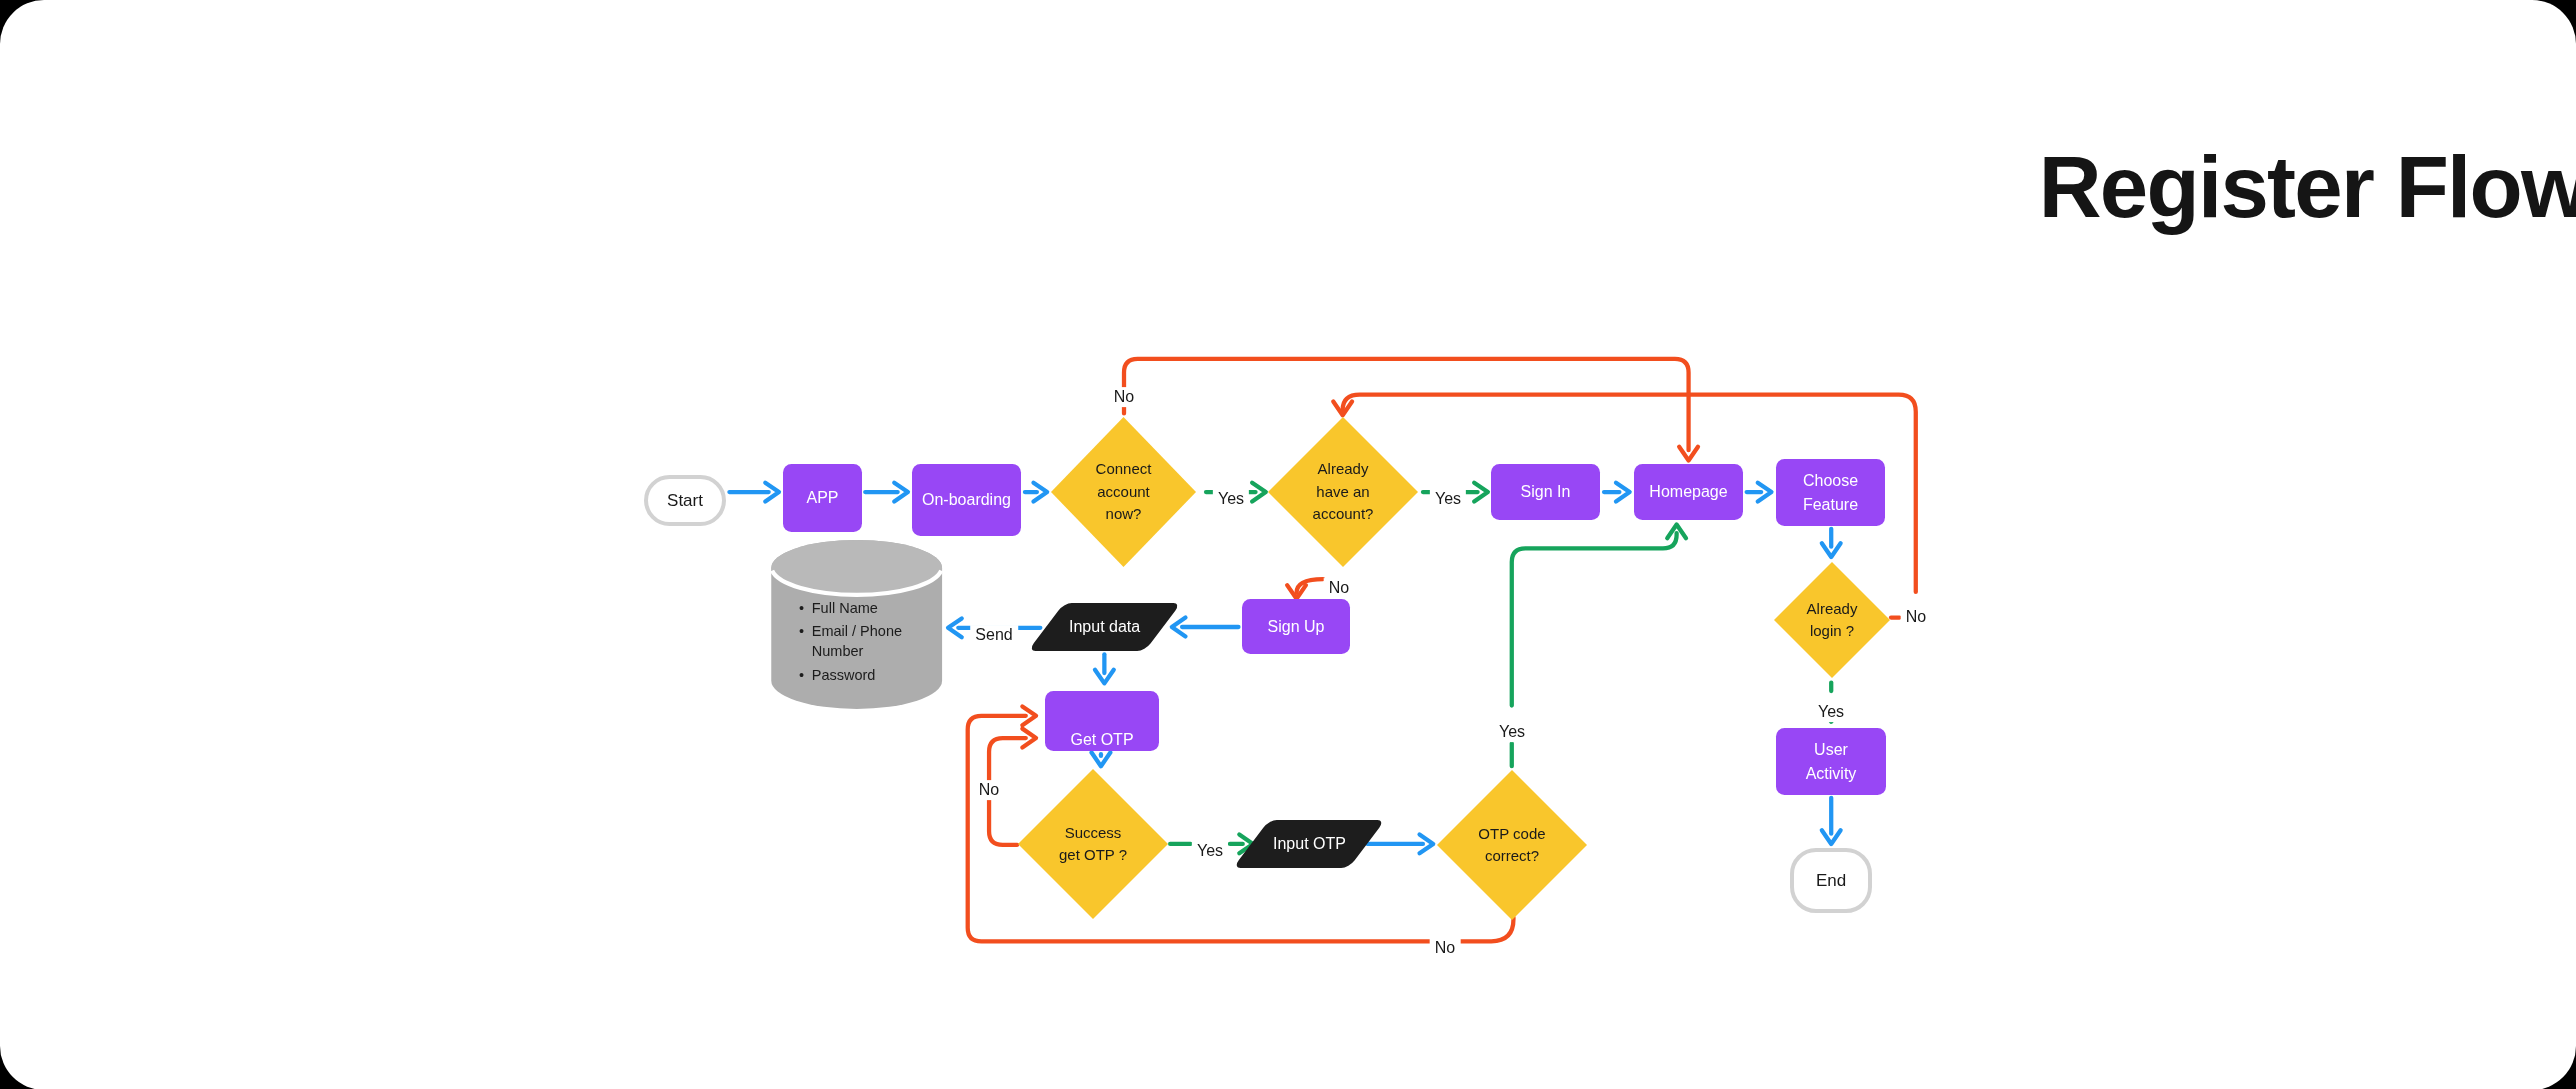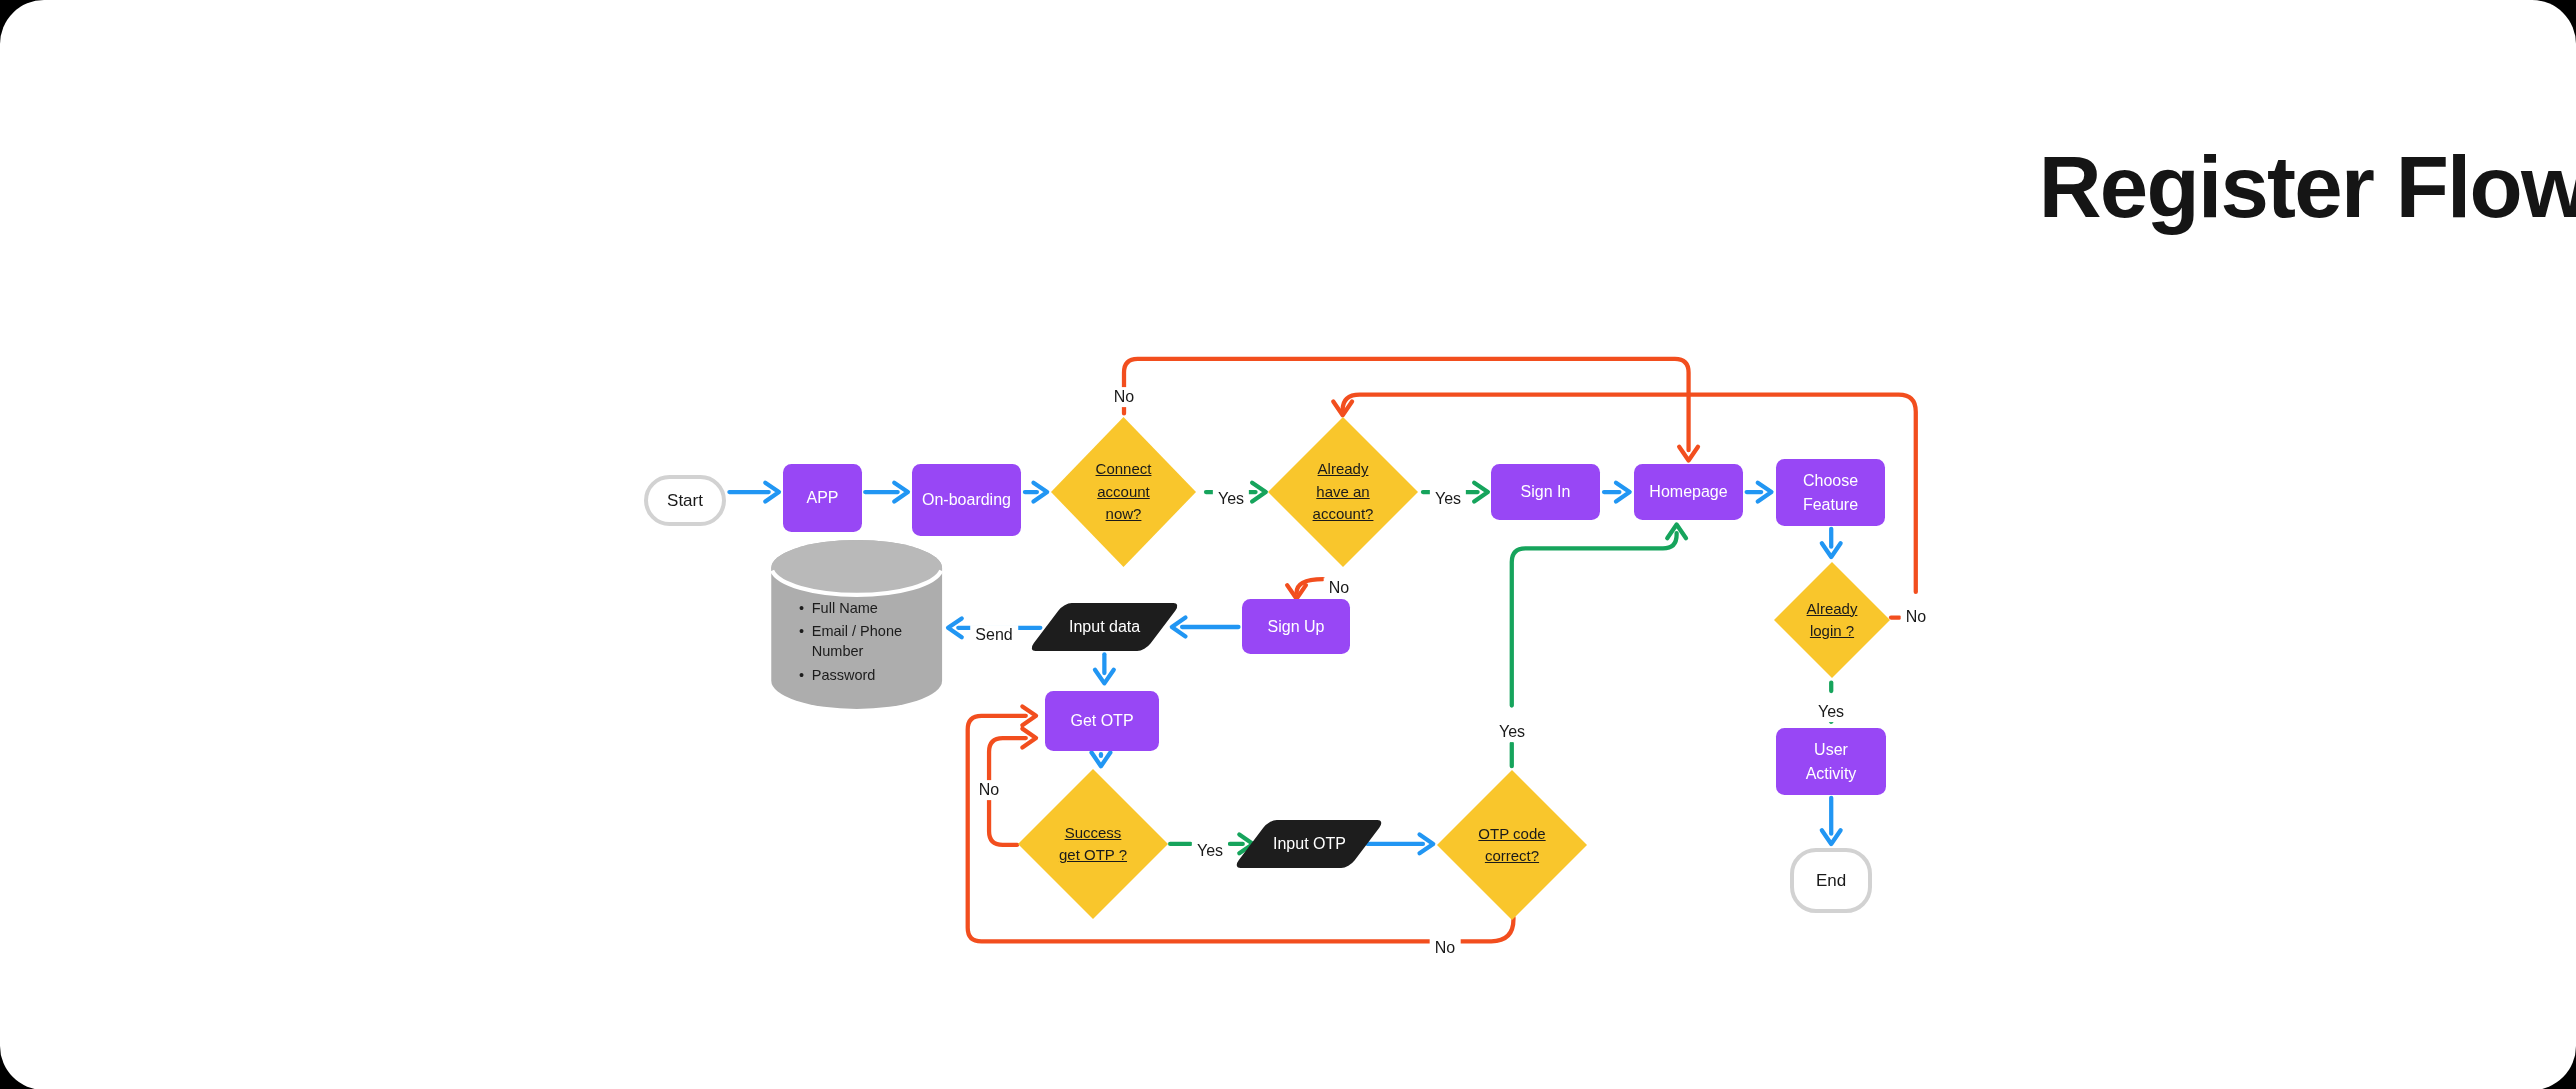--- a/index.html
+++ b/index.html
@@ -9,21 +9,21 @@
          font-size:87px;font-weight:600;letter-spacing:-1.7px;color:#151515;}
   #diagram{position:absolute;inset:0;}
   #edge-layer{position:absolute;left:0;top:0;width:2576px;height:1090px;}
   .node{position:absolute;display:flex;align-items:center;justify-content:center;
         text-align:center;box-sizing:border-box;}
   .node>span{white-space:pre-line;}
   .node.rect{background:var(--purple);color:#fff;border-radius:8.5px;font-size:16px;line-height:1.45;}
   .node.capsule{background:#fff;border:4.3px solid var(--capsule-border);border-radius:26px;
         color:var(--ink);font-size:17px;}
   .node.diamond{background:var(--yellow);color:var(--ink);font-size:15px;line-height:1.5;
-        clip-path:polygon(50% 0,100% 50%,50% 100%,0 50%);text-decoration:underline;}
+        clip-path:polygon(50% 0,100% 50%,50% 100%,0 50%);}
   .node.parallelogram{background:var(--dark);color:#fff;font-size:16px;
         transform:skewX(-37deg);border-radius:7.7px;}
   .node.parallelogram>span{transform:skewX(37deg);}
   .edge-label{position:absolute;transform:translate(-50%,-50%);background:#fff;
         padding:0.9px 5.1px;font-size:16px;color:var(--ink);white-space:nowrap;margin-top:8px;}
   #db-list{position:absolute;left:799px;top:598px;width:113px;font-size:14.5px;color:#1c1c1c;}
   .db-item{display:flex;gap:7.7px;line-height:1.38;margin-bottom:3.4px;}
   .db-item .bullet{flex:0 0 auto;}
 </style>
 </head>
@@ -145,21 +145,21 @@
         </div>
         <div class="node capsule" style="left: 1790px; top: 848px; width: 82px; height: 65px;">
           <span>End</span>
         </div>
         <div class="node rect" style="left: 1242px; top: 599px; width: 108px; height: 55px;">
           <span>Sign Up</span>
         </div>
         <div class="node parallelogram" style="left: 1046px; top: 603px; width: 117px; height: 48px;">
           <span>Input data</span>
         </div>
-        <div class="node rect" style="left: 1045px; top: 691px; width: 114px; height: 60px;">
+        <div class="node rect" style="left: 1045px; top: 691px; width: 114px; height: 60px; align-items: flex-end;">
           <span>Get OTP</span>
         </div>
         <div class="node diamond" style="left: 1018px; top: 769px; width: 150px; height: 150px; text-align: center;">
           <span>Success
 get OTP ?</span>
         </div>
         <div class="node parallelogram" style="left: 1251px; top: 820px; width: 116px; height: 48px;">
           <span>Input OTP</span>
         </div>
         <div class="node diamond" style="left: 1437px; top: 770px; width: 150px; height: 150px;">

